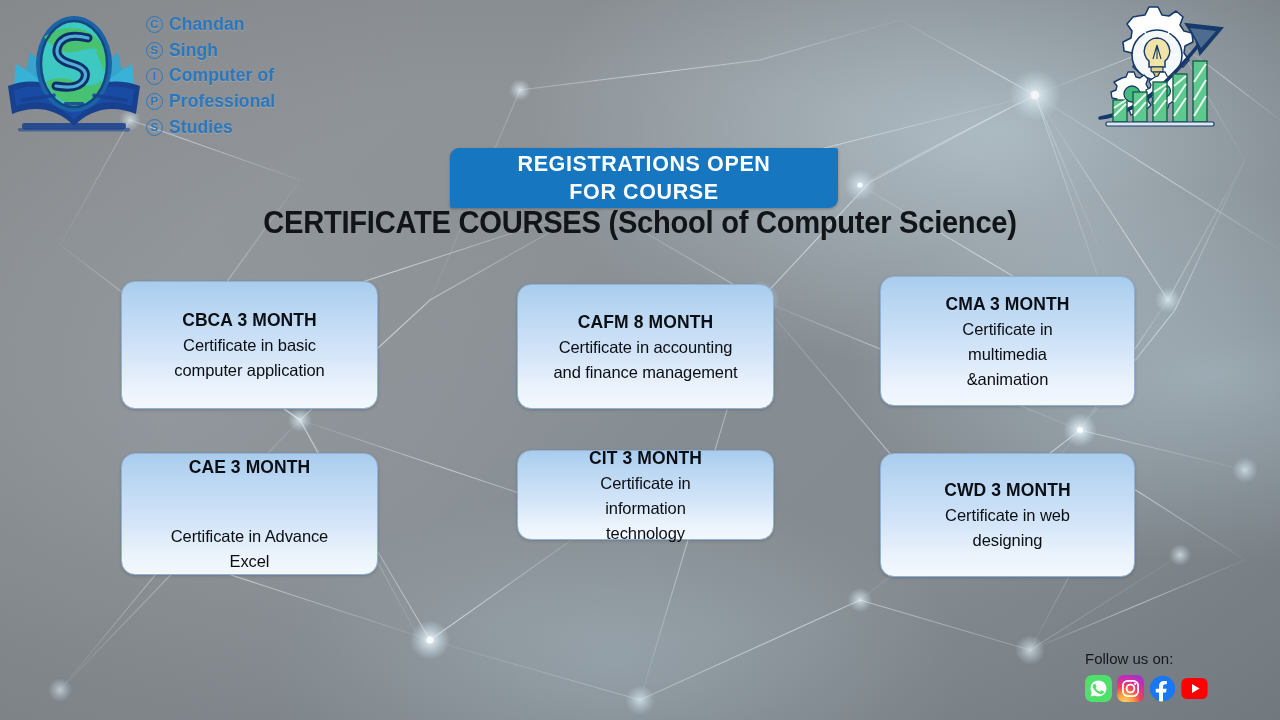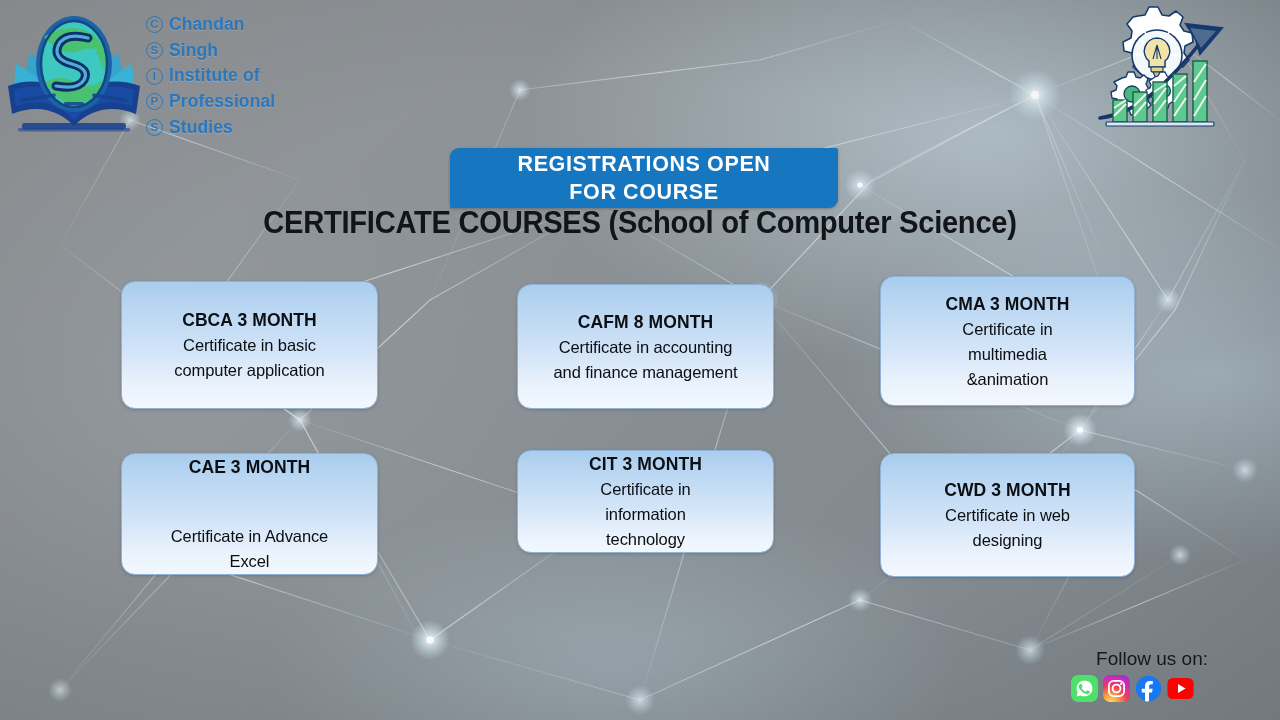--- a/index.html
+++ b/index.html
@@ -136,21 +136,21 @@
   .card-desc {
     font-size: 16.5px;
     line-height: 25px;
     letter-spacing: -0.1px;
   }
 
   .c1 { left: 121px; top: 281px;  width: 257px; height: 128px; }
   .c2 { left: 517px; top: 284px;  width: 257px; height: 125px; }
   .c3 { left: 880px; top: 276px;  width: 255px; height: 130px; justify-content: center; }
   .c4 { left: 121px; top: 453px;  width: 257px; height: 122px; gap: 44px; }
-  .c5 { left: 517px; top: 450px;  width: 257px; height: 103px; }
+  .c5 { left: 517px; top: 450px;  width: 257px; height: 90px; }
   .c6 { left: 880px; top: 453px;  width: 255px; height: 124px; }
 
   
   .footer-left {
     position: absolute;
     left: 9px; bottom: 18px;
     color: #15181c;
     font-size: 20px;
     line-height: 33px;
     white-space: nowrap;
@@ -161,24 +161,23 @@
   }
 
   
   .footer-right {
     position: absolute;
     right: 72px; bottom: 18px;
     text-align: left;
   }
   .follow-label {
     color: #15181c;
-    font-size: 19px;
+    font-size: 15px;
     line-height: 26px;
     white-space: nowrap;
-    margin-left: 25px;
   }
   .social-row {
     display: flex;
     gap: 5px;
     margin-top: 3px;
     align-items: center;
   }
   .social-ico {
     width: 27px; height: 27px;
     display: block;
@@ -303,21 +302,21 @@
       <div class="logo-line">
         <span class="logo-circ">C</span>
         <span>Chandan</span>
       </div>
       <div class="logo-line">
         <span class="logo-circ">S</span>
         <span>Singh</span>
       </div>
       <div class="logo-line">
         <span class="logo-circ">I</span>
-        <span>Institute  of</span>
+        <span>Computer  of</span>
       </div>
       <div class="logo-line">
         <span class="logo-circ">P</span>
         <span>Professional</span>
       </div>
       <div class="logo-line">
         <span class="logo-circ">S</span>
         <span>Studies</span>
       </div>
     </div>

